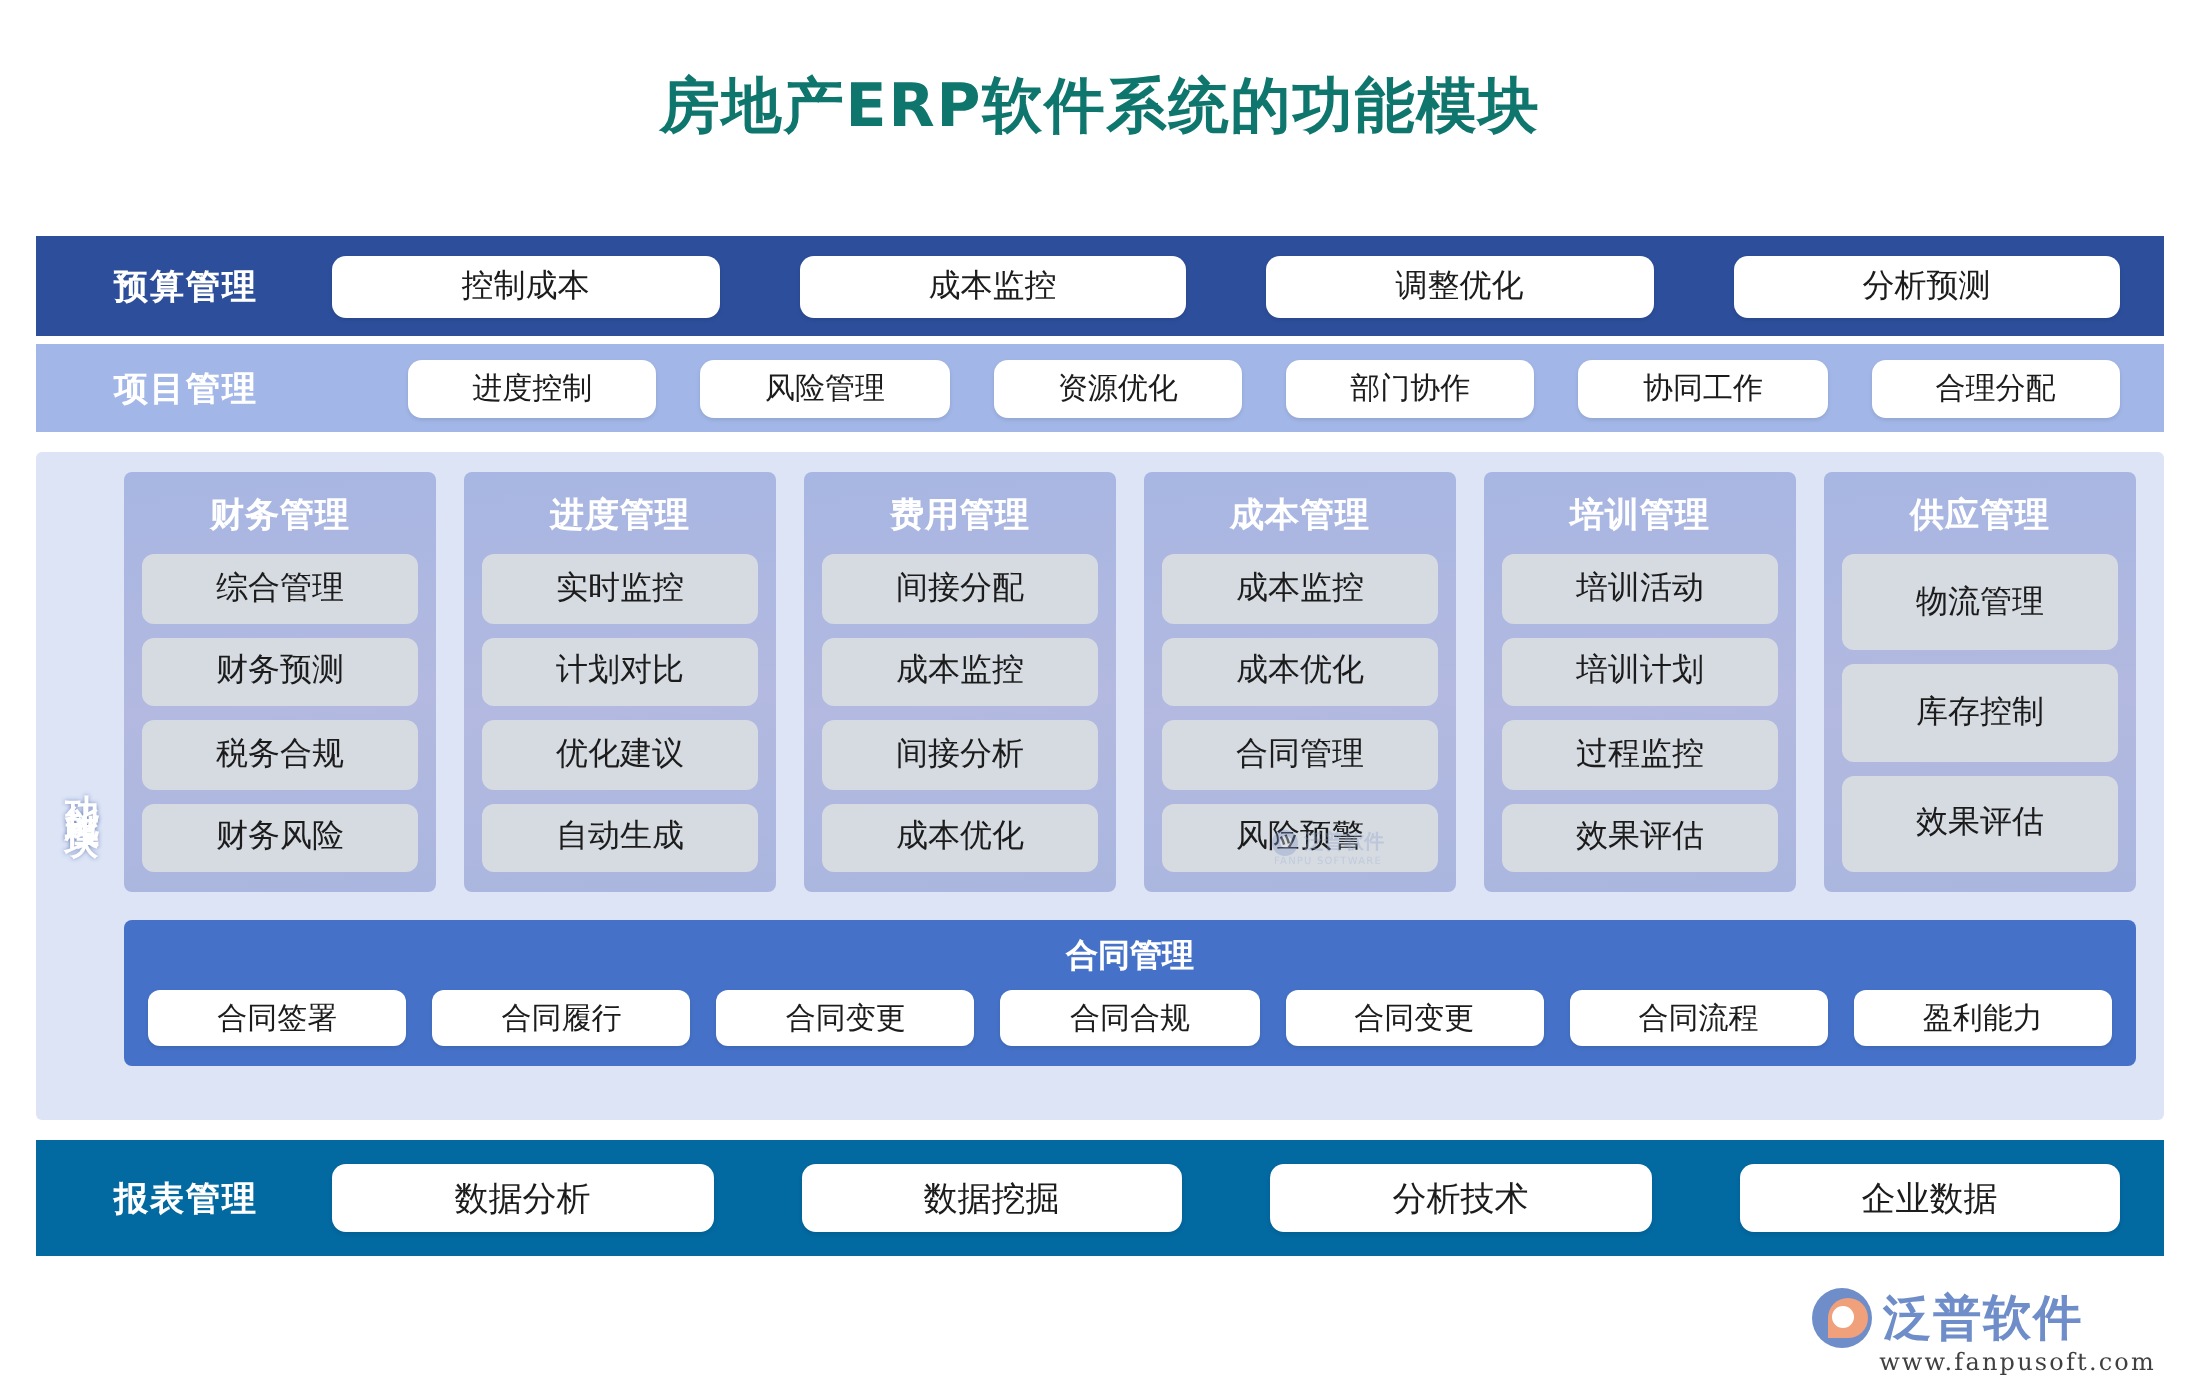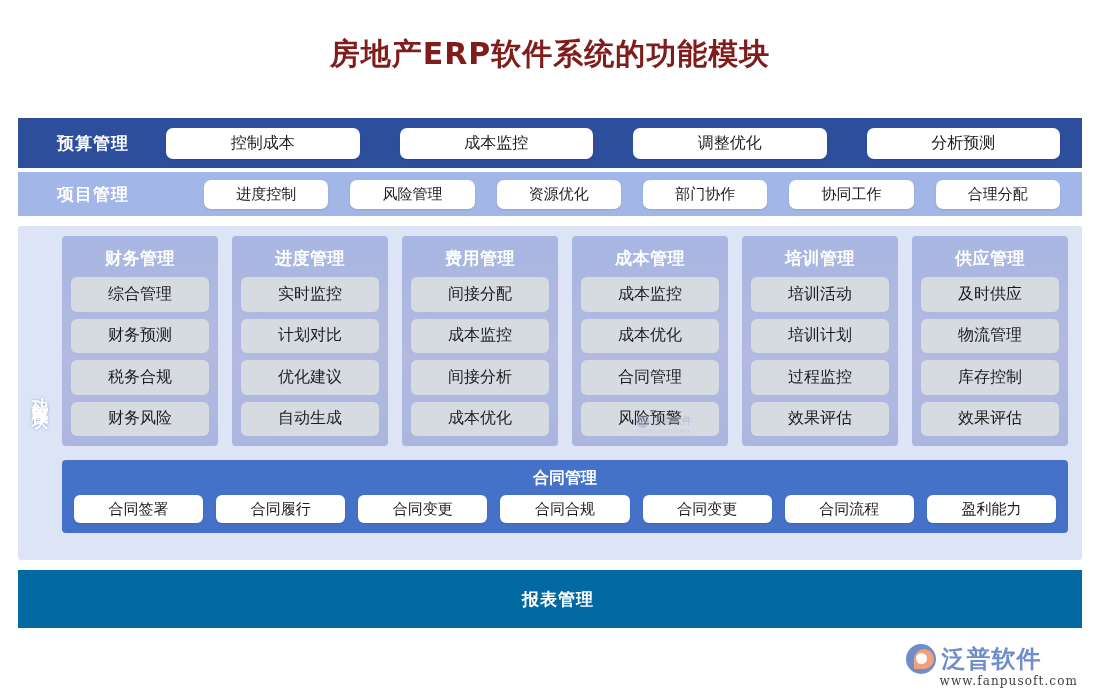--- a/index.html
+++ b/index.html
@@ -22,21 +22,21 @@
 
   
   .title-wrap {
     position: absolute;
     top: 34px; left: 0; right: 0;
     text-align: center;
   }
   .title {
     font-size: 30px;
     font-weight: bold;
-    color: #7f1d1d;
+    color: #0f766e;
     letter-spacing: 1px;
     line-height: 40px;
   }
 
   
   .pill {
     background: #ffffff;
     border-radius: 7px;
     color: #1c1c1c;
     font-size: 16px;
@@ -368,21 +368,20 @@
             <div class="pill">培训活动</div>
             <div class="pill">培训计划</div>
             <div class="pill">过程监控</div>
             <div class="pill">效果评估</div>
           </div>
         </div>
 
         <div class="module-col">
           <div class="module-col-title">供应管理</div>
           <div class="module-items">
-            <div class="pill">及时供应</div>
             <div class="pill">物流管理</div>
             <div class="pill">库存控制</div>
             <div class="pill">效果评估</div>
           </div>
         </div>
 
       </div>
 
       <div class="contract-block">
         <div class="contract-title">合同管理</div>
@@ -403,20 +402,26 @@
   <div class="watermark">
     <div class="wm-row">
       <div class="wm-mark"></div>
       <div class="wm-text">泛普软件</div>
     </div>
     <div class="wm-sub">FANPU SOFTWARE</div>
   </div>
 
   <div class="band" id="band-report">
     <div class="band-label">报表管理</div>
+    <div class="band-items">
+      <div class="pill">数据分析</div>
+      <div class="pill">数据挖掘</div>
+      <div class="pill">分析技术</div>
+      <div class="pill">企业数据</div>
+    </div>
   </div>
 
   <div id="footer-logo">
     <div class="logo-row">
       <div class="logo-mark">
         <div class="ring"></div>
         <div class="inner"></div>
         <div class="notch"></div>
       </div>
       <div class="logo-text">泛普软件</div>

